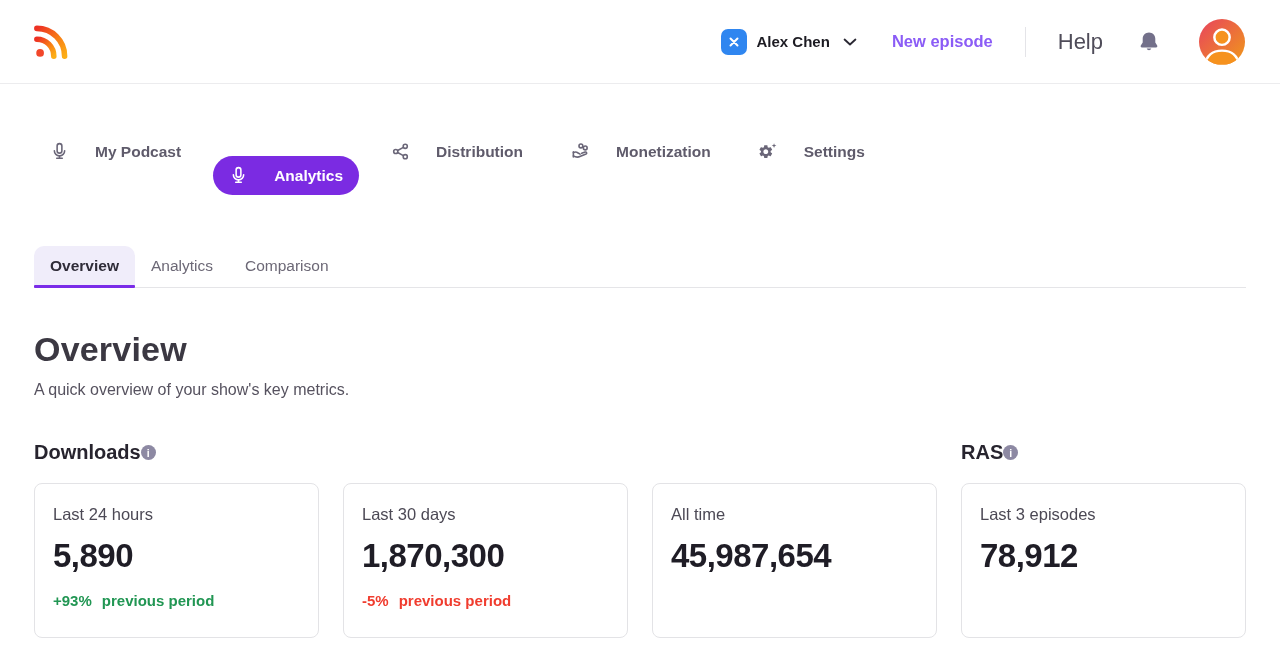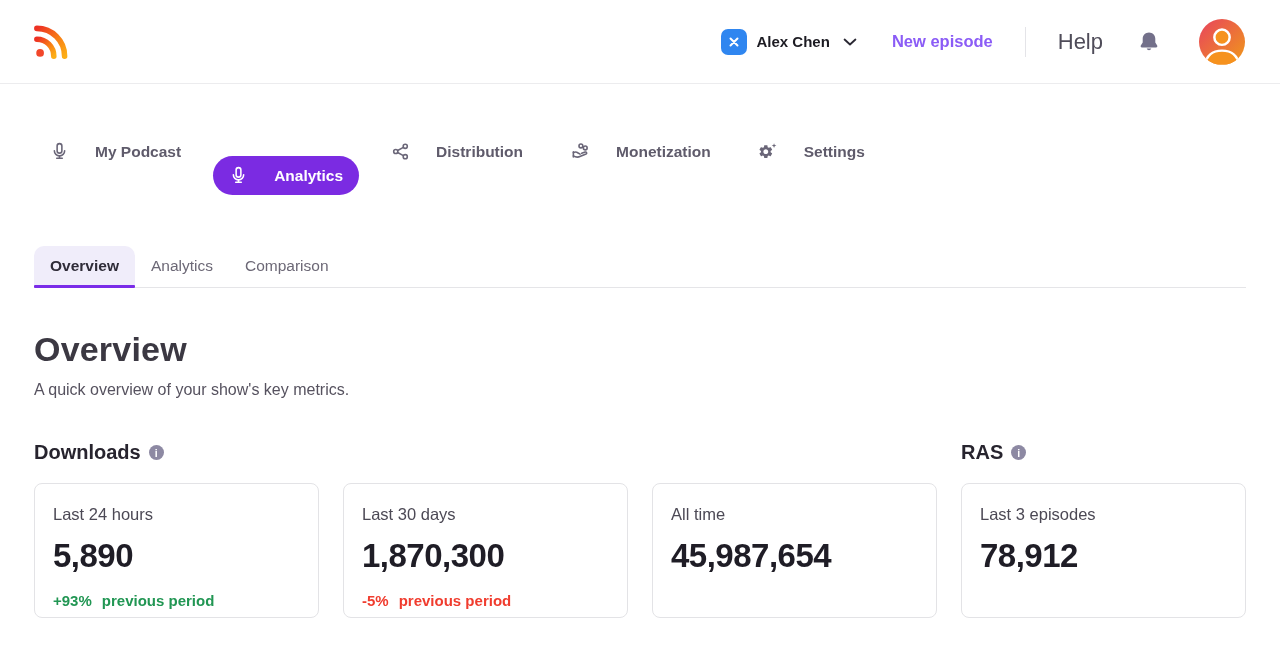--- a/index.html
+++ b/index.html
@@ -80,34 +80,34 @@
   .page-subtitle { margin: 12px 34px 0 34px; font-size: 16px; color: #56525f; }
 
   
   .metrics {
     display: grid;
     grid-template-columns: repeat(4, 1fr);
     column-gap: 24px; row-gap: 19px;
     margin: 42px 34px 0 34px;
   }
   .section-header {
-    display: flex; align-items: center; gap: 8px;
+    display: flex; align-items: center; gap: 0;
     font-size: 20px; font-weight: 700; color: #27242e;
   }
   .section-header.downloads { grid-column: 1 / span 3; }
   .section-header.ras { grid-column: 4 / span 1; }
   .info {
     width: 15px; height: 15px; border-radius: 50%;
     background: #8d89a3; color: #ffffff;
     display: inline-flex; align-items: center; justify-content: center;
     font-size: 10.5px; font-weight: 700; font-style: normal;
     cursor: pointer;
   }
   .card {
-    height: 135px;
+    height: 155px;
     border: 1px solid #e3e3e6; border-radius: 8px;
     background: #ffffff;
     padding: 21px 18px 18px 18px;
   }
   .card-label { font-size: 16.5px; color: #4c4955; }
   .card-value {
     margin-top: 13px;
     font-size: 33px; font-weight: 700; color: #1f1d26; letter-spacing: -0.5px;
   }
   .card-delta { margin-top: 17px; font-size: 15px; font-weight: 700; display: flex; gap: 10px; }

